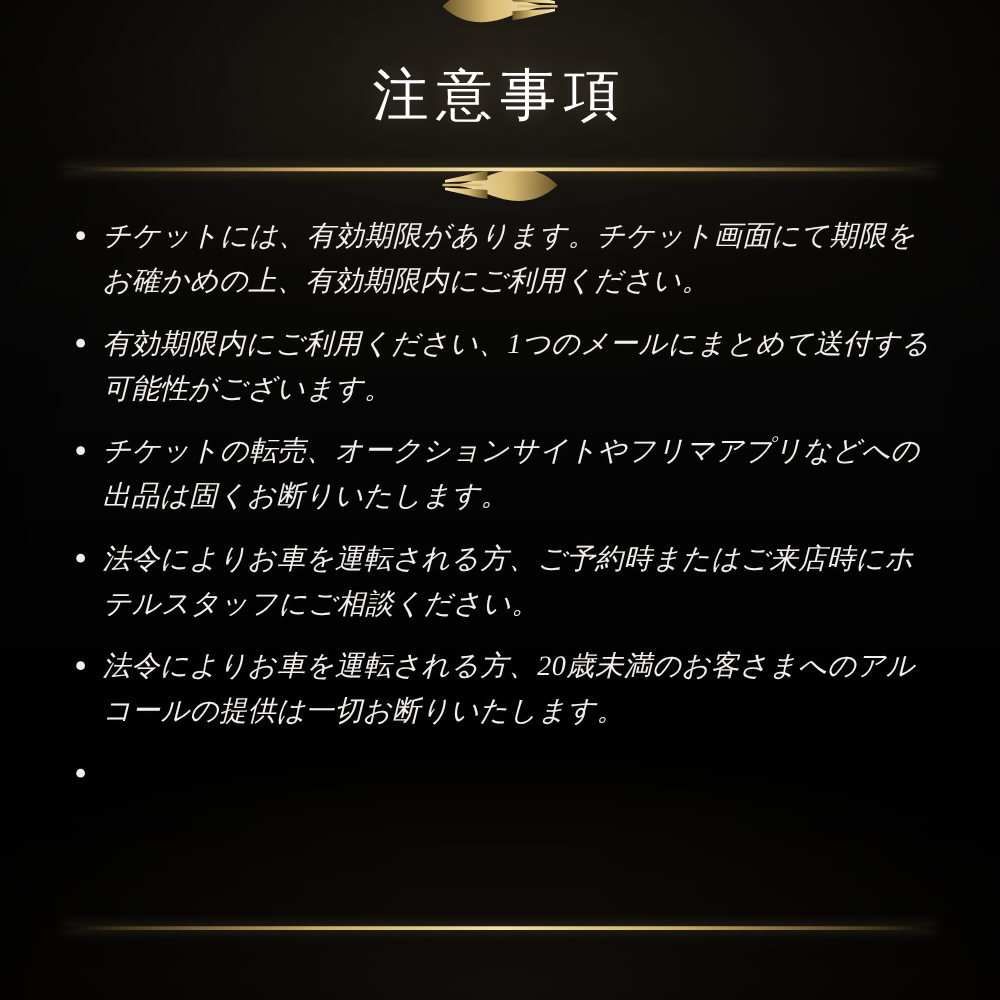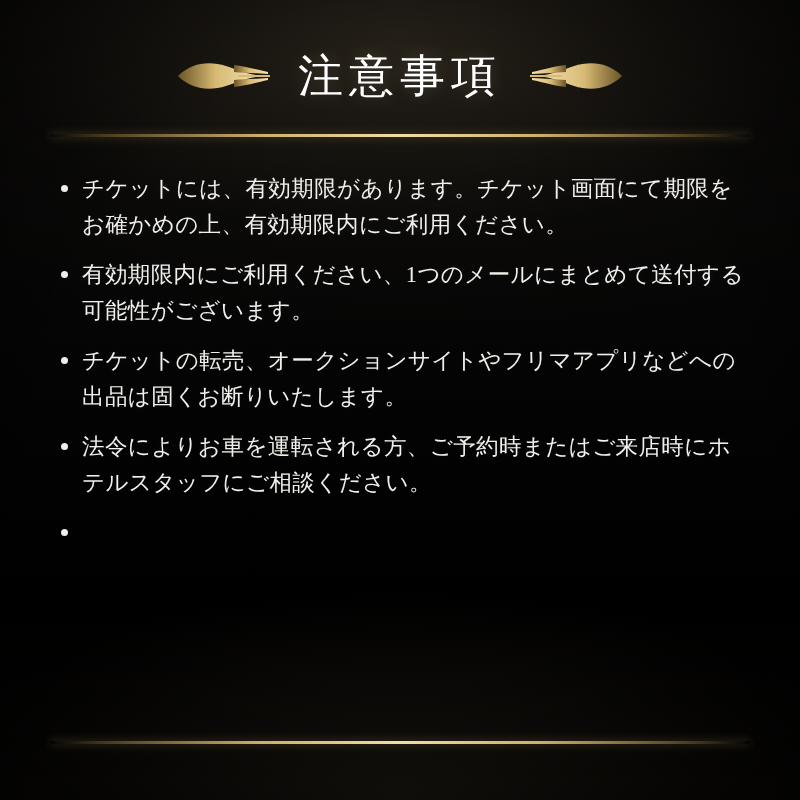--- a/index.html
+++ b/index.html
@@ -39,20 +39,21 @@
   
   .header {
     position: relative;
     padding-top: 34px;
     height: 118px;
     box-sizing: border-box;
     display: flex;
     align-items: center;
     justify-content: center;
     gap: 26px;
+    flex-direction: column;
   }
 
   .title {
     color: #ffffff;
     font-size: 45px;
     letter-spacing: 6px;
     line-height: 1;
     white-space: nowrap;
     text-shadow: 0 0 18px rgba(255, 240, 200, 0.18);
     font-family: "Liberation Serif", "DejaVu Serif", serif;
@@ -106,20 +107,21 @@
   .notice-item {
     position: relative;
     color: #f2f0ec;
     font-size: 22.5px;
     line-height: 1.60;
     letter-spacing: 0.4px;
     padding-left: 26px;
     margin-bottom: 14px;
     text-align: left;
     text-shadow: 0 0 8px rgba(255,255,255,0.07);
+    font-style: italic;
   }
 
   .notice-item .bullet {
     position: absolute;
     left: 5px;
     top: 0.60em;
     width: 7px;
     height: 7px;
     border-radius: 50%;
     background: #f0eee9;
@@ -169,20 +171,24 @@
     <li class="notice-item">
       <span class="bullet"></span>
       <span>チケットの転売、オークションサイトやフリマアプリなどへの出品は固くお断りいたします。</span>
     </li>
     <li class="notice-item">
       <span class="bullet"></span>
       <span>法令によりお車を運転される方、ご予約時またはご来店時にホテルスタッフにご相談ください。</span>
     </li>
     <li class="notice-item">
       <span class="bullet"></span>
+      <span>法令によりお車を運転される方、20歳未満のお客さまへのアルコールの提供は一切お断りいたします。</span>
+    </li>
+    <li class="notice-item">
+      <span class="bullet"></span>
     </li>
   </ul>
 
   <div class="divider-wrap-bottom">
     <div class="divider bottom"></div>
   </div>
 
 </div>
 
 </body></html>

